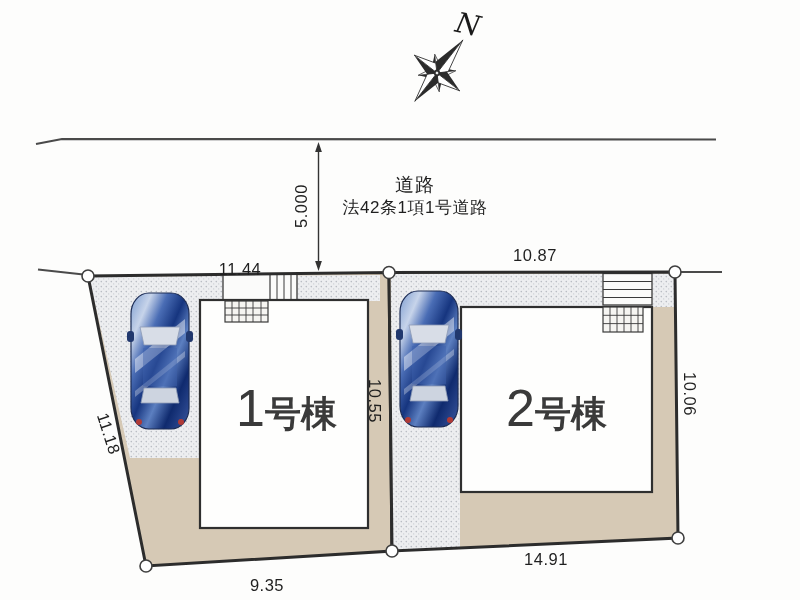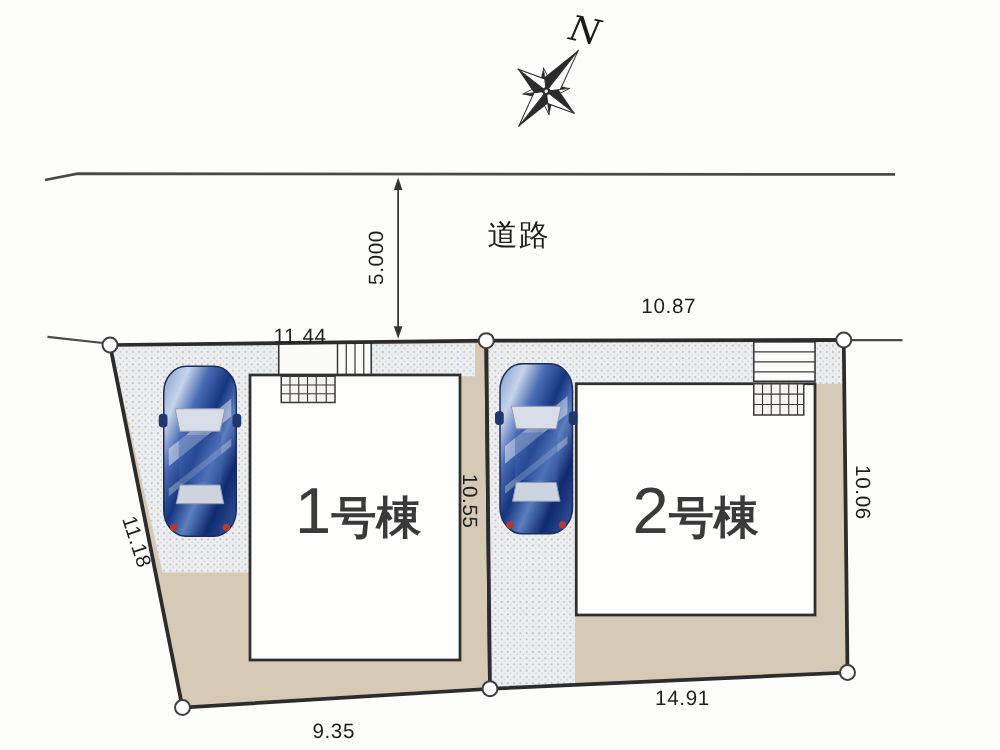--- a/index.html
+++ b/index.html
@@ -4,21 +4,21 @@
 <style>
   html,body{margin:0;padding:0;background:#ffffff;}
   .canvas{position:relative;width:800px;height:600px;background:#fdfdfc;overflow:hidden;
           font-family:"Liberation Sans","DejaVu Sans",sans-serif;color:#1f1f1f;}
   .plan-svg{position:absolute;left:0;top:0;}
   .lbl{position:absolute;text-align:center;white-space:nowrap;color:#1f1f1f;}
   .dim{font-size:16.5px;letter-spacing:0.5px;}
   .rot90{transform:rotate(90deg);transform-origin:center;}
   .rotm90{transform:rotate(-90deg);transform-origin:center;}
   .rot72{transform:rotate(72deg);transform-origin:center;}
-  .road-name{font-size:24px;letter-spacing:1px;}
+  .road-name{font-size:19px;letter-spacing:1px;}
   .road-law{font-size:17px;letter-spacing:0.5px;}
   .bldg-label{display:flex;align-items:baseline;justify-content:center;color:#3a3a3a;}
   .bldg-no{font-size:52px;font-weight:500;line-height:1;}
   .bldg-suffix{font-size:36px;font-weight:600;line-height:1;margin-top:24px;}
   .north-n{font-family:"DejaVu Serif","Liberation Serif",serif;font-style:italic;
            font-size:28px;transform:rotate(12deg);color:#1a1a1a;}
 </style>
 </head>
 <body>
 
@@ -163,24 +163,25 @@
           <path d="M0,-29 L7,-7 L0,0 Z" fill="#fff" stroke="#2b2b2b" stroke-width="0.8"></path>
       </g>
       <circle r="3.2" fill="#2e2e2e"></circle>
         <circle r="1.4" fill="#efefef"></circle>
     </g>
   </svg>
 
   <div class="lbl north-n" style="left:450px;top:8px;width:36px;">N</div>
 
   <div class="lbl road-name" style="left:340px;top:172px;width:150px;">道路</div>
+  <div class="lbl road-law" style="left:315px;top:196px;width:200px;">法42条1項1号道路</div>
   <div class="lbl dim rotm90" style="left:272px;top:196px;width:60px;height:20px;">5.000</div>
 
   <div class="lbl dim" style="left:200px;top:248px;width:80px;margin-top:12px;">11.44</div>
-  <div class="lbl dim" style="left:495px;top:236px;width:80px;">10.87</div>
+  <div class="lbl dim" style="left:495px;top:246px;width:80px;">10.87</div>
   <div class="lbl dim rot72" style="left:78px;top:424px;width:60px;height:20px;">11.18</div>
   <div class="lbl dim rot90" style="left:344px;top:391px;width:60px;height:20px;">10.55</div>
   <div class="lbl dim rot90" style="left:659px;top:384px;width:60px;height:20px;">10.06</div>
   <div class="lbl dim" style="left:227px;top:560px;width:80px;margin-top:16px;">9.35</div>
   <div class="lbl dim" style="left:506px;top:550px;width:80px;">14.91</div>
 
   <div class="lbl bldg-label" style="left:214px;top:372px;width:145px;">
     <span class="bldg-no">1</span>
       <span class="bldg-suffix">号棟</span>
   </div>

